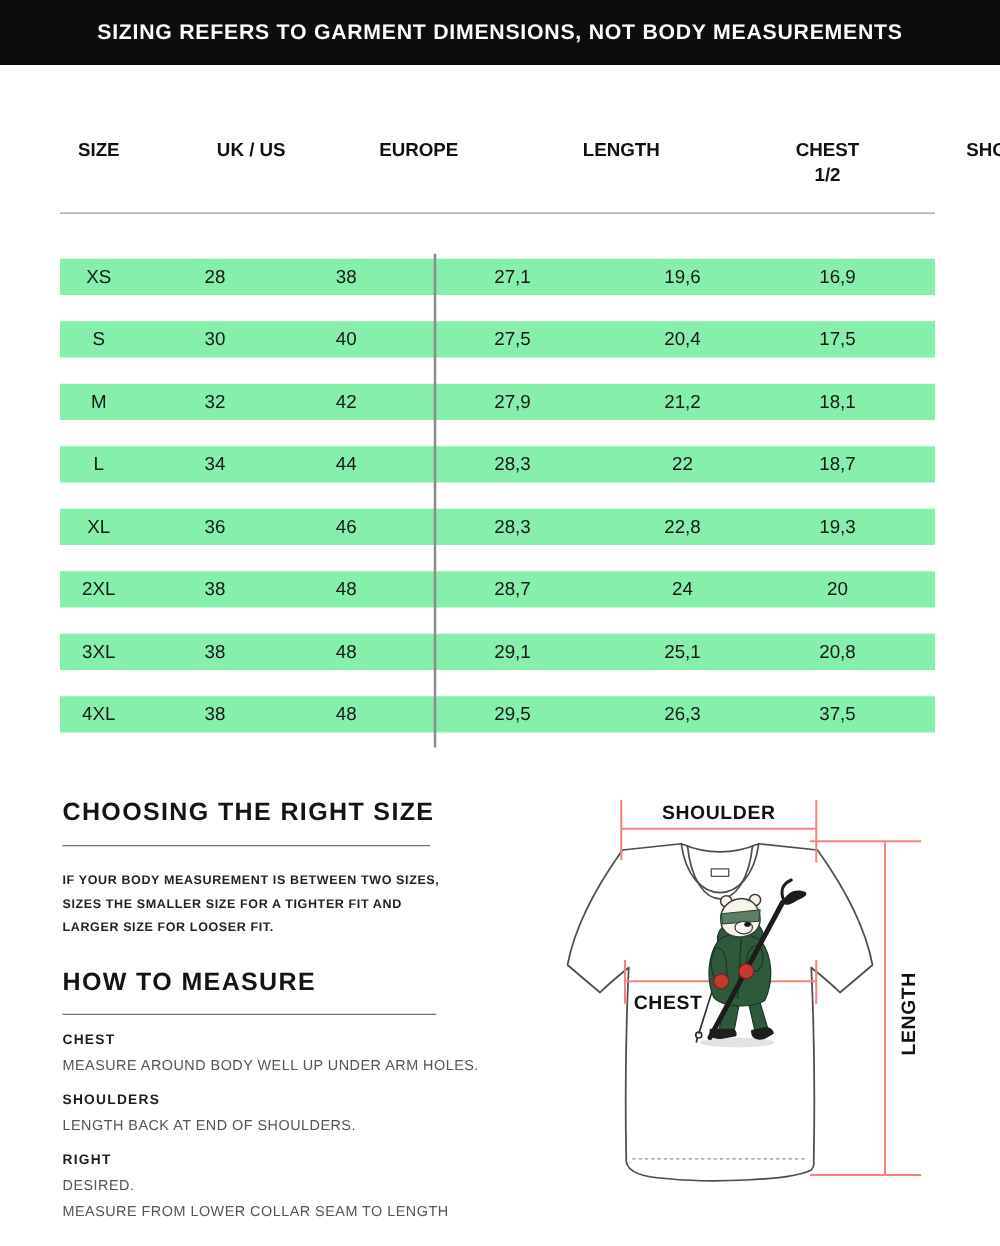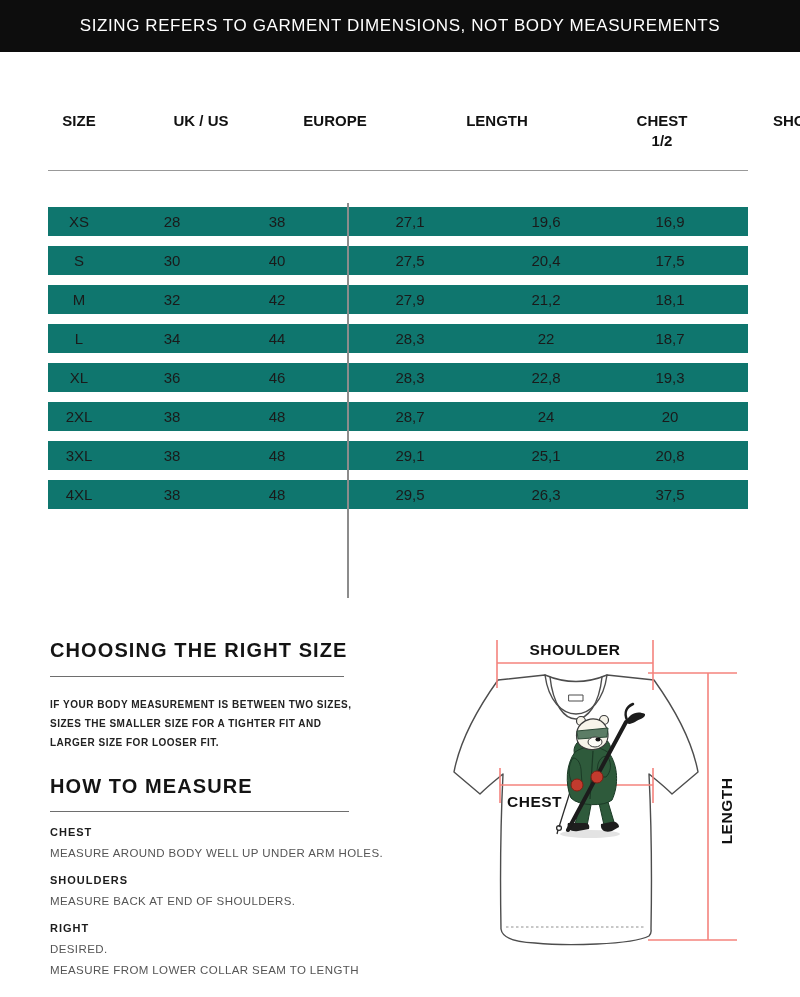--- a/index.html
+++ b/index.html
@@ -2,31 +2,31 @@
 <html><head>
 <meta charset="utf-8">
 <style>
   html,body{margin:0;padding:0;background:#ffffff;}
   body{position:relative;width:800px;height:997px;overflow:hidden;
        font-family:"Liberation Sans", sans-serif;color:#151515;}
 
   
   .banner{position:absolute;left:0;top:0;width:800px;height:52px;background:#0d0d0d;
           display:flex;align-items:center;justify-content:center;}
-  .banner-text{color:#ffffff;font-size:17px;font-weight:normal;letter-spacing:.6px;}
+  .banner-text{color:#ffffff;font-size:17px;font-weight:bold;letter-spacing:.6px;}
 
   
   .thead{position:absolute;left:48px;top:113px;width:700px;display:grid;
          grid-template-columns:62px 124px 86px 180px 92px 156px;gap:29px;}
   .th-cell{text-align:center;font-weight:bold;font-size:15px;color:#111;line-height:16px;}
   .th-line2{margin-top:4px;}
   .head-rule{position:absolute;left:48px;top:170px;width:700px;height:1px;background:#999;}
   .rows{position:absolute;left:48px;top:207px;width:700px;}
   .trow{display:grid;grid-template-columns:62px 124px 86px 180px 92px 156px;
-        height:29px;margin-bottom:10px;background:#0f766e;align-items:center;}
+        height:29px;margin-bottom:21px;background:#86efac;align-items:center;}
   .tcell{text-align:center;font-size:15px;color:#1a1a1a;}
   .vdivider{position:absolute;left:347px;top:203px;width:1.5px;height:395px;background:#8c8c8c;}
 
   
   .sec-title{position:absolute;left:50px;font-size:20px;font-weight:bold;
              letter-spacing:1.1px;color:#141414;}
   .title-choosing{top:639px;}
   .title-measure{top:775px;}
   .sec-rule{position:absolute;left:50px;height:1px;background:#6e6e6e;}
   .rule-choosing{top:676px;width:294px;}
@@ -150,21 +150,21 @@
 
 <div class="sec-title title-measure">HOW TO MEASURE</div>
 <div class="sec-rule rule-measure"></div>
 <div class="measure-list">
     <div class="m-item">
       <div class="m-label">CHEST</div>
       <div class="m-desc">MEASURE AROUND BODY WELL UP UNDER ARM HOLES.</div>
     </div>
     <div class="m-item">
       <div class="m-label">SHOULDERS</div>
-      <div class="m-desc">MEASURE BACK AT END OF SHOULDERS.</div>
+      <div class="m-desc">LENGTH BACK AT END OF SHOULDERS.</div>
     </div>
     <div class="m-item">
       <div class="m-label">RIGHT</div>
       <div class="m-desc">DESIRED.</div>
       <div class="m-desc">MEASURE FROM LOWER COLLAR SEAM TO LENGTH</div>
     </div>
   </div>
 
 <div class="diagram">
 <svg width="320" height="330" viewBox="0 0 320 330">

